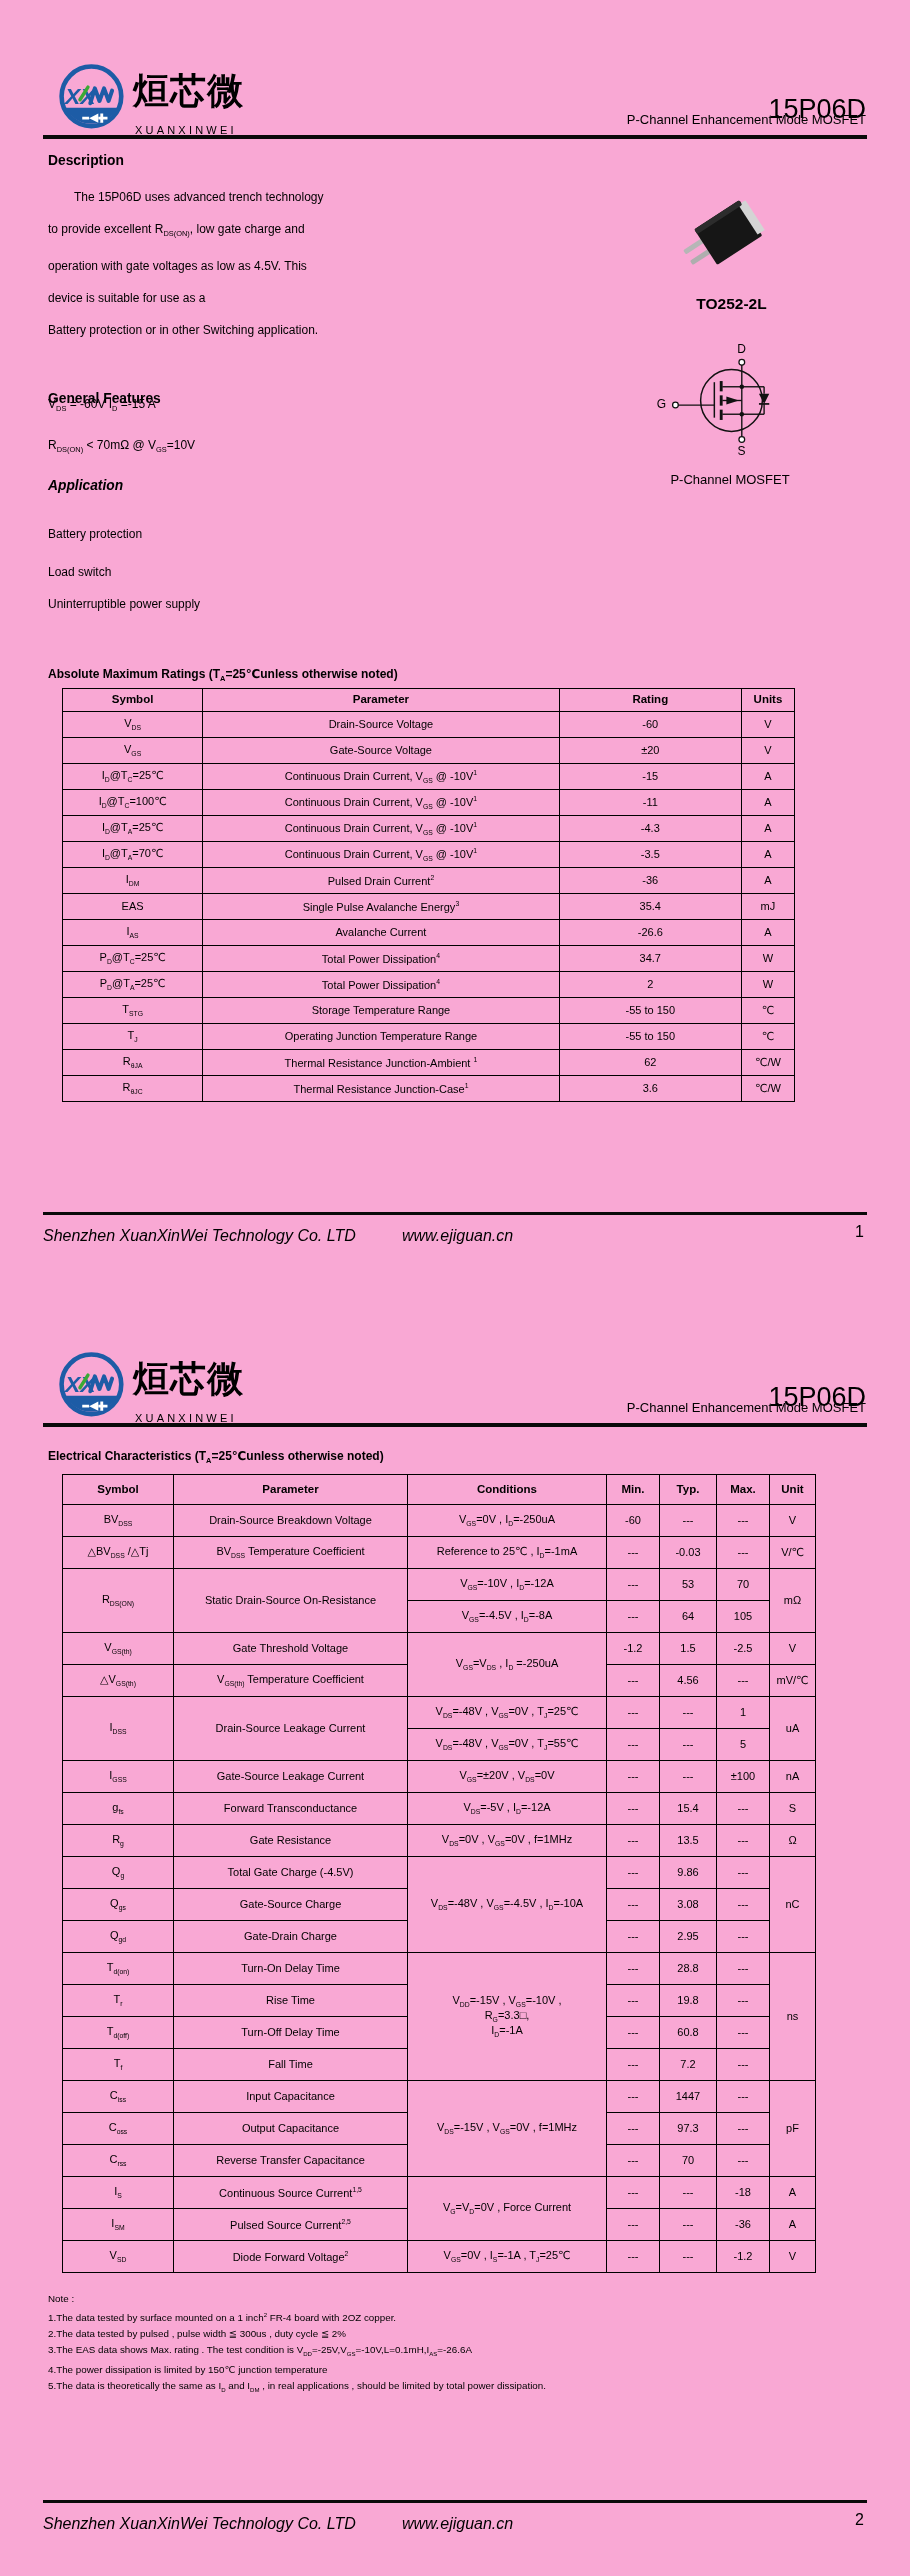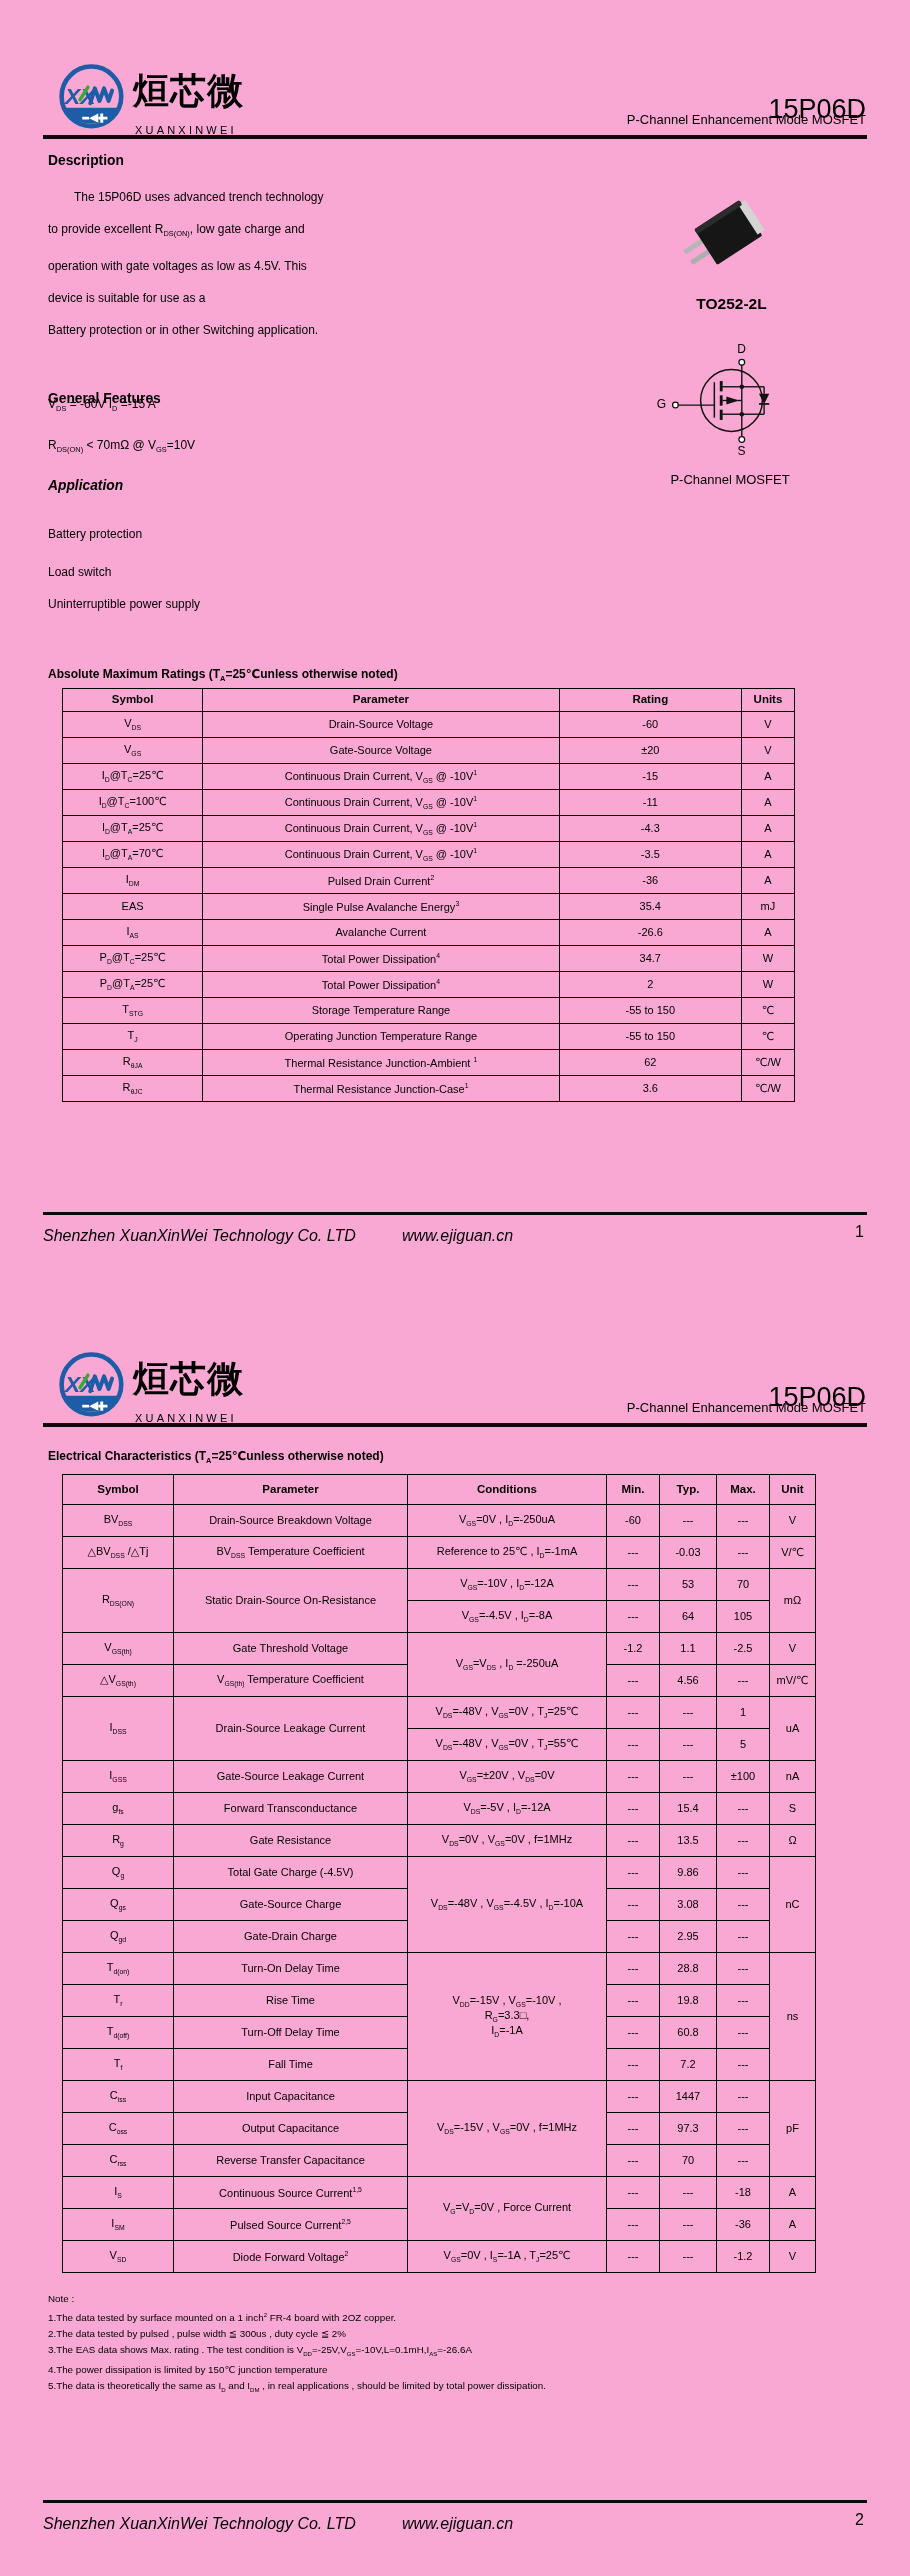--- a/index.html
+++ b/index.html
@@ -306,21 +306,21 @@
             <td>V<sub>GS</sub>=-4.5V , I<sub>D</sub>=-8A</td>
             <td>---</td>
             <td>64</td>
             <td>105</td>
           </tr>
           <tr>
             <td>V<sub>GS(th)</sub></td>
             <td>Gate Threshold Voltage</td>
             <td rowspan="2">V<sub>GS</sub>=V<sub>DS</sub> , I<sub>D</sub> =-250uA</td>
             <td>-1.2</td>
-            <td>1.1</td>
+            <td>1.5</td>
             <td>-2.5</td>
             <td>V</td>
           </tr>
           <tr>
             <td>△V<sub>GS(th)</sub></td>
             <td>V<sub>GS(th)</sub> Temperature Coefficient</td>
             <td>---</td>
             <td>4.56</td>
             <td>---</td>
             <td>mV/℃</td>

